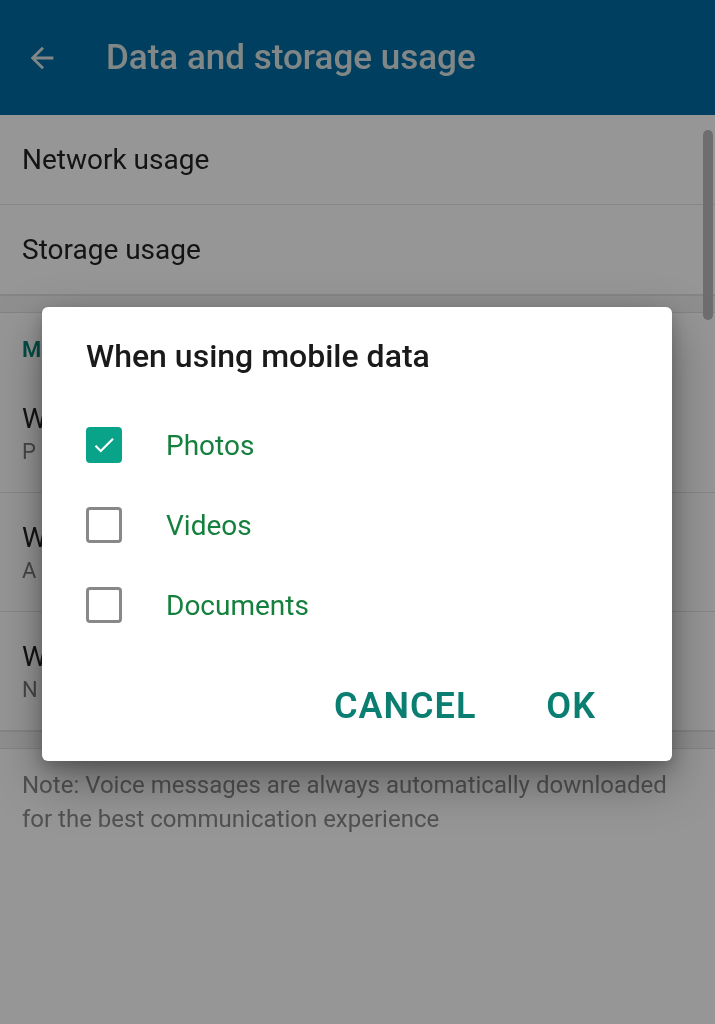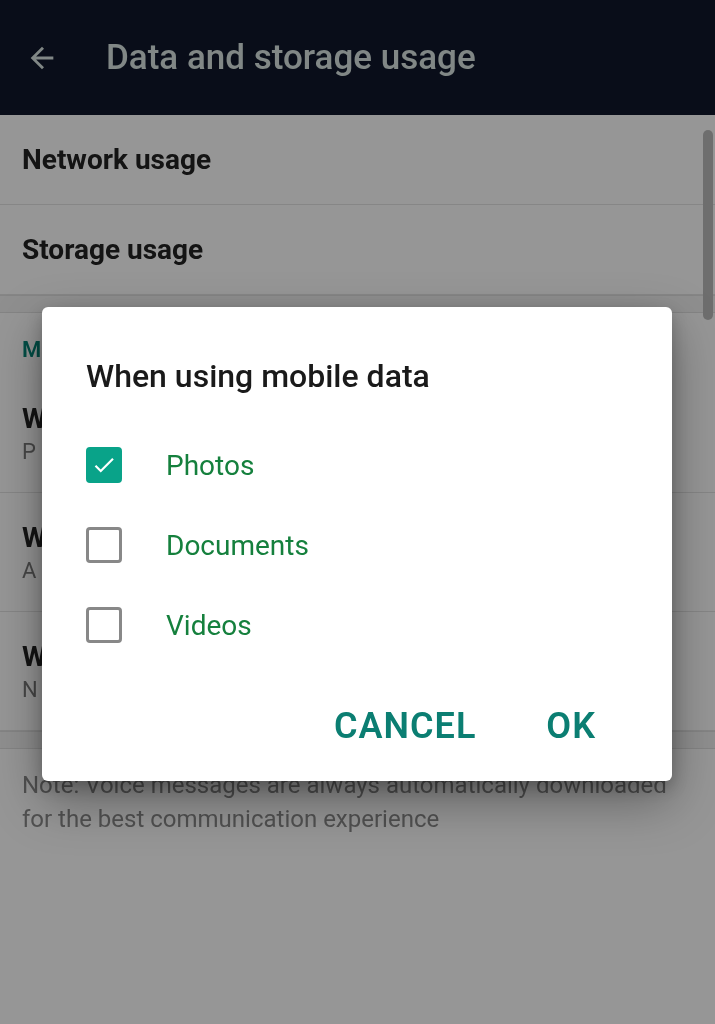--- a/index.html
+++ b/index.html
@@ -9,21 +9,21 @@
       font-family: -apple-system, BlinkMacSystemFont, 'Segoe UI', Roboto, Helvetica, Arial, sans-serif;
     }
     body {
       width: 715px;
       height: 1024px;
       background: #fafafa;
       position: relative;
       overflow: hidden;
     }
     .header {
-      background: #0f172a;
+      background: #0369a1;
       height: 115px;
       display: flex;
       align-items: center;
       padding: 0 20px;
     }
     .back-icon {
       width: 44px;
       height: 44px;
       display: flex;
       align-items: center;
@@ -37,21 +37,20 @@
       font-weight: 500;
     }
     .list-item {
       padding: 28px 22px;
       border-bottom: 1px solid #e0e0e0;
       background: #fafafa;
     }
     .list-item-title {
       font-size: 28px;
       color: #222;
-      font-weight: bold;
     }
     .list-item-sub {
       font-size: 22px;
       color: #777;
       margin-top: 4px;
     }
     .divider-thick {
       height: 18px;
       background: #eeeeee;
       border-top: 1px solid #ddd;
@@ -78,21 +77,21 @@
     }
     .dialog {
       position: absolute;
       z-index: 20;
       background: #fff;
       width: 630px;
       left: 42px;
       top: 307px;
       border-radius: 6px;
       box-shadow: 0 20px 50px rgba(0,0,0,0.35), 0 6px 16px rgba(0,0,0,0.22);
-      padding: 50px 44px 24px;
+      padding: 30px 44px 24px;
     }
     .dialog-title {
       font-size: 32px;
       font-weight: 500;
       color: #1a1a1a;
       margin-bottom: 30px;
     }
     .option-row {
       display: flex;
       align-items: center;
@@ -197,25 +196,25 @@
       <svg width="26" height="26" viewBox="0 0 24 24">
           <path d="M9 16.17L4.83 12l-1.42 1.41L9 19 21 7l-1.41-1.41z" fill="#fff"></path>
         </svg>
     </div>
     <div class="option-label">Photos</div>
   </div>
 
 
   <div class="option-row">
     <div class="checkbox"></div>
-    <div class="option-label">Documents</div>
+    <div class="option-label">Videos</div>
   </div>
 
   <div class="option-row">
     <div class="checkbox"></div>
-    <div class="option-label">Videos</div>
+    <div class="option-label">Documents</div>
   </div>
 
   <div class="dialog-actions">
     <div class="dialog-button">CANCEL</div>
     <div class="dialog-button">OK</div>
   </div>
 </div>
 
 </body></html>

